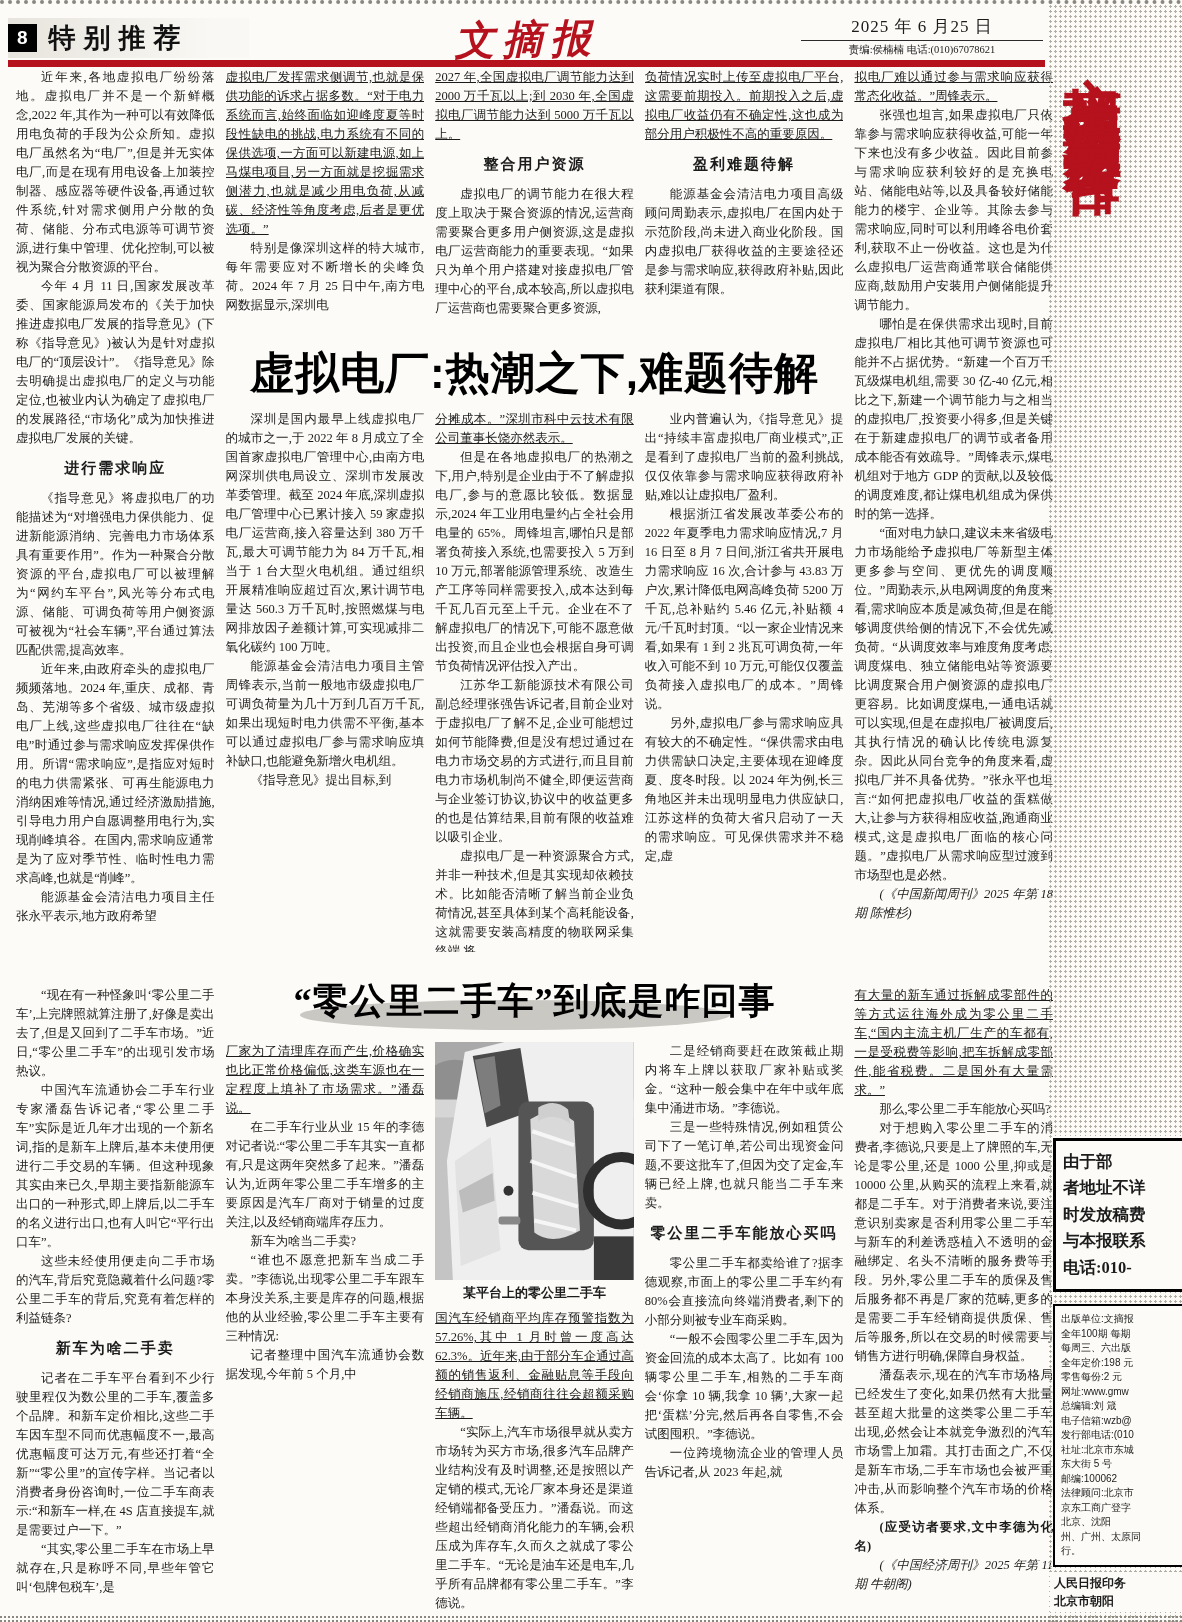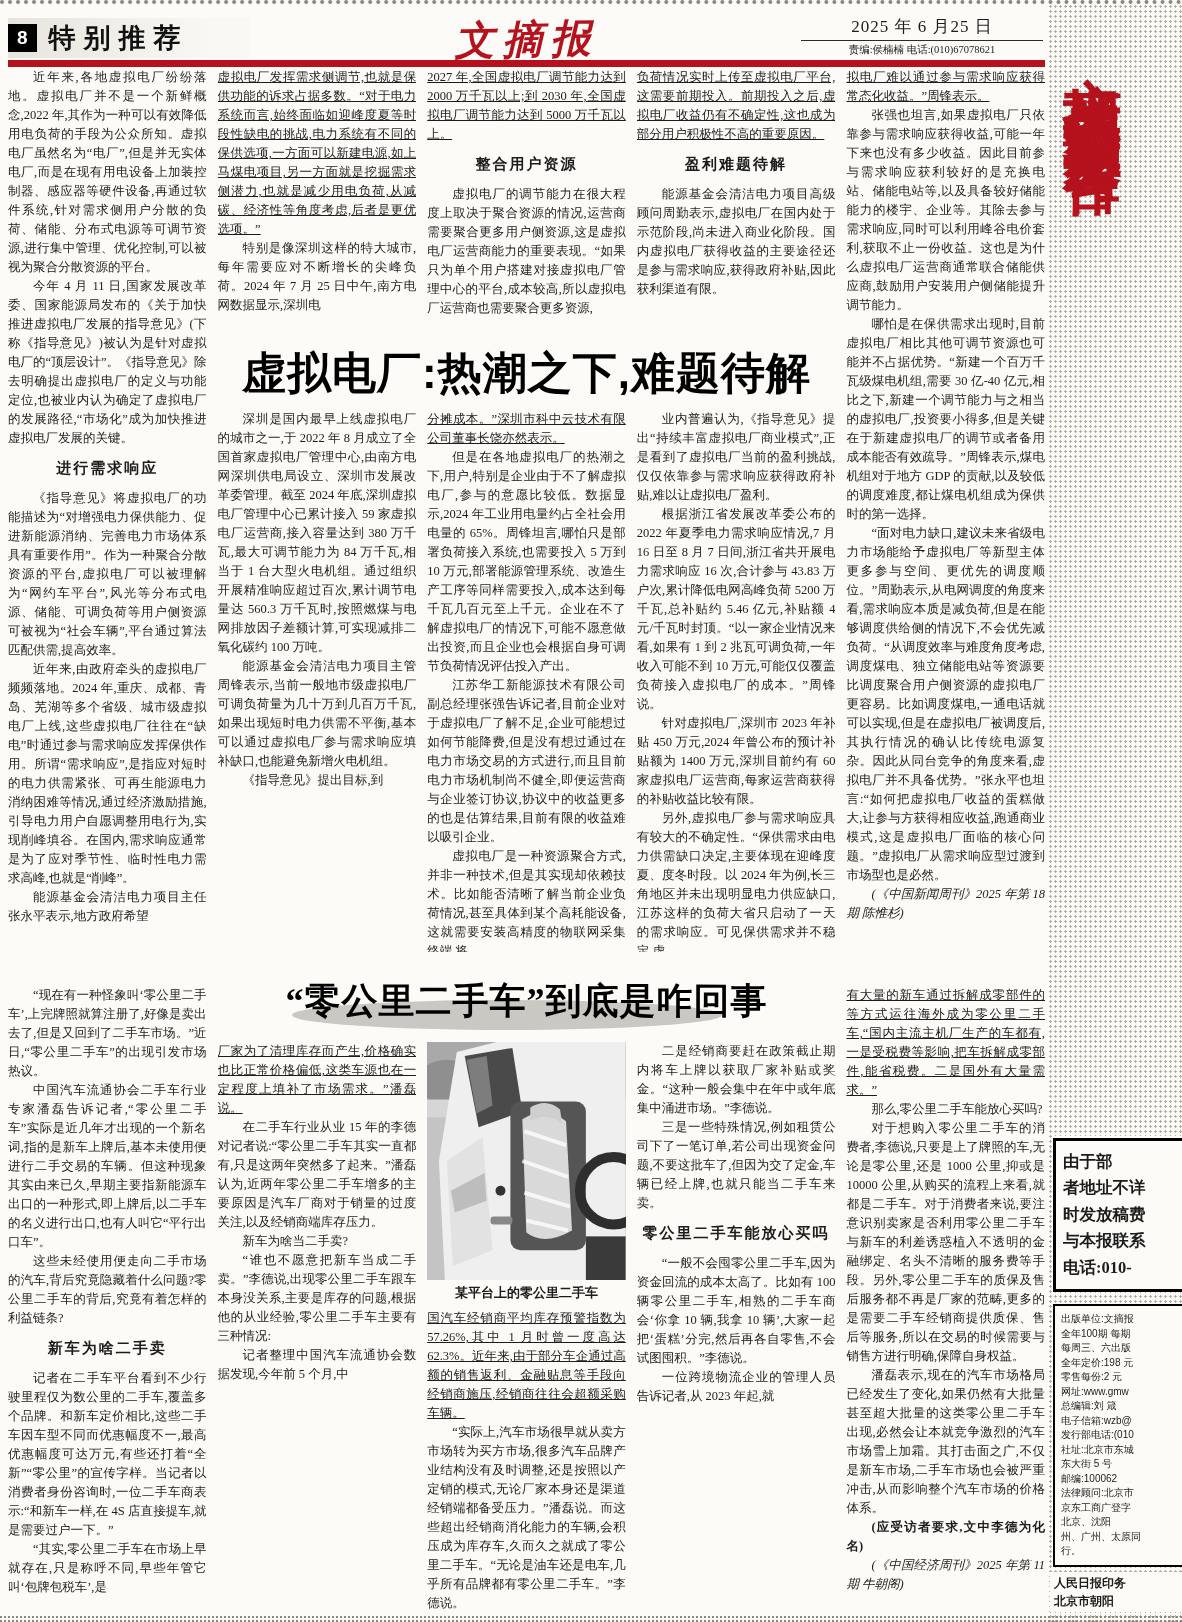--- a/index.html
+++ b/index.html
@@ -17,21 +17,21 @@
                    letter-spacing:8px; color:#111; }
   .masthead { position:absolute; left:0; right:0; top:-2px; text-align:center;
               font-family:"DejaVu Serif",serif; font-weight:bold; font-style:italic;
               font-size:40px; color:#b5121e; letter-spacing:8px; transform:rotate(-1deg); }
   .dateblock { position:absolute; right:2px; top:1px; width:242px; text-align:center; }
   .date-line { font-size:17px; letter-spacing:1px; border-bottom:1.5px solid #2a2a2a; padding-bottom:2px; }
   .editor-line { font-size:10.5px; margin-top:2px; color:#222; white-space:nowrap; }
   .redrule { position:absolute; left:0; top:46px; width:100%; height:7px; background:#b5121e; }
 
   
-  .article { position:absolute; left:8px; width:1037px; display:grid;
+  .article { position:absolute; left:16px; width:1037px; display:grid;
              grid-template-columns:repeat(5,1fr); column-gap:11px; overflow:hidden; }
   #article1 { top:64px; height:884px; grid-template-rows:268px 74px 1fr; }
   #article2 { top:956px; height:654px; grid-template-rows:82px 1fr; }
   .colcell { overflow:hidden; font-size:12.5px; line-height:1.52; text-align:justify; }
   .colcell p { margin:0; text-indent:2em; }
   .colcell p.cont { text-indent:0;text-decoration:underline; }
   .colcell p.source { font-style:italic; }
   .colcell p.note { font-weight:bold; }
   .colcell h3.subhead { margin:9px 0; text-align:center; font-size:15px; font-weight:bold;
                         letter-spacing:2px; }
@@ -136,21 +136,20 @@
       </div>
     <div class="colcell a1-c3b">
         <p class="cont">分摊成本。”深圳市科中云技术有限公司董事长饶亦然表示。</p>
         <p class="p">但是在各地虚拟电厂的热潮之下,用户,特别是企业由于不了解虚拟电厂,参与的意愿比较低。数据显示,2024 年工业用电量约占全社会用电量的 65%。周锋坦言,哪怕只是部署负荷接入系统,也需要投入 5 万到 10 万元,部署能源管理系统、改造生产工序等同样需要投入,成本达到每千瓦几百元至上千元。企业在不了解虚拟电厂的情况下,可能不愿意做出投资,而且企业也会根据自身可调节负荷情况评估投入产出。</p>
         <p class="p">江苏华工新能源技术有限公司副总经理张强告诉记者,目前企业对于虚拟电厂了解不足,企业可能想过如何节能降费,但是没有想过通过在电力市场交易的方式进行,而且目前电力市场机制尚不健全,即便运营商与企业签订协议,协议中的收益更多的也是估算结果,目前有限的收益难以吸引企业。</p>
         <p class="p">虚拟电厂是一种资源聚合方式,并非一种技术,但是其实现却依赖技术。比如能否清晰了解当前企业负荷情况,甚至具体到某个高耗能设备,这就需要安装高精度的物联网采集终端,将</p>
       </div>
     <div class="colcell a1-c4b">
         <p class="p">业内普遍认为,《指导意见》提出“持续丰富虚拟电厂商业模式”,正是看到了虚拟电厂当前的盈利挑战,仅仅依靠参与需求响应获得政府补贴,难以让虚拟电厂盈利。</p>
         <p class="p">根据浙江省发展改革委公布的 2022 年夏季电力需求响应情况,7 月 16 日至 8 月 7 日间,浙江省共开展电力需求响应 16 次,合计参与 43.83 万户次,累计降低电网高峰负荷 5200 万千瓦,总补贴约 5.46 亿元,补贴额 4 元/千瓦时封顶。“以一家企业情况来看,如果有 1 到 2 兆瓦可调负荷,一年收入可能不到 10 万元,可能仅仅覆盖负荷接入虚拟电厂的成本。”周锋说。</p>
-        <p class="p">针对虚拟电厂,深圳市 2023 年补贴 450 万元,2024 年曾公布的预计补贴额为 1400 万元,深圳目前约有 60 家虚拟电厂运营商,每家运营商获得的补贴收益比较有限。</p>
         <p class="p">另外,虚拟电厂参与需求响应具有较大的不确定性。“保供需求由电力供需缺口决定,主要体现在迎峰度夏、度冬时段。以 2024 年为例,长三角地区并未出现明显电力供应缺口,江苏这样的负荷大省只启动了一天的需求响应。可见保供需求并不稳定,虚</p>
       </div>
     <div class="colcell a1-c5">
         <p class="cont">拟电厂难以通过参与需求响应获得常态化收益。”周锋表示。</p>
         <p class="p">张强也坦言,如果虚拟电厂只依靠参与需求响应获得收益,可能一年下来也没有多少收益。因此目前参与需求响应获利较好的是充换电站、储能电站等,以及具备较好储能能力的楼宇、企业等。其除去参与需求响应,同时可以利用峰谷电价套利,获取不止一份收益。这也是为什么虚拟电厂运营商通常联合储能供应商,鼓励用户安装用户侧储能提升调节能力。</p>
         <p class="p">哪怕是在保供需求出现时,目前虚拟电厂相比其他可调节资源也可能并不占据优势。“新建一个百万千瓦级煤电机组,需要 30 亿-40 亿元,相比之下,新建一个调节能力与之相当的虚拟电厂,投资要小得多,但是关键在于新建虚拟电厂的调节或者备用成本能否有效疏导。”周锋表示,煤电机组对于地方 GDP 的贡献,以及较低的调度难度,都让煤电机组成为保供时的第一选择。</p>
         <p class="p">“面对电力缺口,建议未来省级电力市场能给予虚拟电厂等新型主体更多参与空间、更优先的调度顺位。”周勤表示,从电网调度的角度来看,需求响应本质是减负荷,但是在能够调度供给侧的情况下,不会优先减负荷。“从调度效率与难度角度考虑,调度煤电、独立储能电站等资源要比调度聚合用户侧资源的虚拟电厂更容易。比如调度煤电,一通电话就可以实现,但是在虚拟电厂被调度后,其执行情况的确认比传统电源复杂。因此从同台竞争的角度来看,虚拟电厂并不具备优势。”张永平也坦言:“如何把虚拟电厂收益的蛋糕做大,让参与方获得相应收益,跑通商业模式,这是虚拟电厂面临的核心问题。”虚拟电厂从需求响应型过渡到市场型也是必然。</p>
         <p class="source">(《中国新闻周刊》2025 年第 18 期 陈惟杉)</p>
       </div>
   </div>
@@ -202,20 +201,21 @@
       <div class="photo-caption">某平台上的零公里二手车</div>
       <div class="colcell" style="height:300px;">
           <p class="cont">国汽车经销商平均库存预警指数为 57.26%,其中 1 月时曾一度高达 62.3%。近年来,由于部分车企通过高额的销售返利、金融贴息等手段向经销商施压,经销商往往会超额采购车辆。</p>
           <p class="p">“实际上,汽车市场很早就从卖方市场转为买方市场,很多汽车品牌产业结构没有及时调整,还是按照以产定销的模式,无论厂家本身还是渠道经销端都备受压力。”潘磊说。而这些超出经销商消化能力的车辆,会积压成为库存车,久而久之就成了零公里二手车。“无论是油车还是电车,几乎所有品牌都有零公里二手车。”李德说。</p>
         </div>
     </div>
     <div class="colcell a2-c4">
         <p class="p">二是经销商要赶在政策截止期内将车上牌以获取厂家补贴或奖金。“这种一般会集中在年中或年底集中涌进市场。”李德说。</p>
         <p class="p">三是一些特殊情况,例如租赁公司下了一笔订单,若公司出现资金问题,不要这批车了,但因为交了定金,车辆已经上牌,也就只能当二手车来卖。</p>
         <h3 class="subhead">零公里二手车能放心买吗</h3>
+        <p class="p">零公里二手车都卖给谁了?据李德观察,市面上的零公里二手车约有 80%会直接流向终端消费者,剩下的小部分则被专业车商采购。</p>
         <p class="p">“一般不会囤零公里二手车,因为资金回流的成本太高了。比如有 100 辆零公里二手车,相熟的二手车商会‘你拿 10 辆,我拿 10 辆’,大家一起把‘蛋糕’分完,然后再各自零售,不会试图囤积。”李德说。</p>
         <p class="p">一位跨境物流企业的管理人员告诉记者,从 2023 年起,就</p>
       </div>
     <div class="colcell a2-c5">
         <p class="cont">有大量的新车通过拆解成零部件的等方式运往海外成为零公里二手车,“国内主流主机厂生产的车都有,一是受税费等影响,把车拆解成零部件,能省税费。二是国外有大量需求。”</p>
         <p class="p">那么,零公里二手车能放心买吗?</p>
         <p class="p">对于想购入零公里二手车的消费者,李德说,只要是上了牌照的车,无论是零公里,还是 1000 公里,抑或是 10000 公里,从购买的流程上来看,就都是二手车。对于消费者来说,要注意识别卖家是否利用零公里二手车与新车的利差诱惑植入不透明的金融绑定、名头不清晰的服务费等手段。另外,零公里二手车的质保及售后服务都不再是厂家的范畴,更多的是需要二手车经销商提供质保、售后等服务,所以在交易的时候需要与销售方进行明确,保障自身权益。</p>
         <p class="p">潘磊表示,现在的汽车市场格局已经发生了变化,如果仍然有大批量甚至超大批量的这类零公里二手车出现,必然会让本就竞争激烈的汽车市场雪上加霜。其打击面之广,不仅是新车市场,二手车市场也会被严重冲击,从而影响整个汽车市场的价格体系。</p>
         <p class="note">(应受访者要求,文中李德为化名)</p>
         <p class="source">(《中国经济周刊》2025 年第 11 期 牛朝阁)</p>

